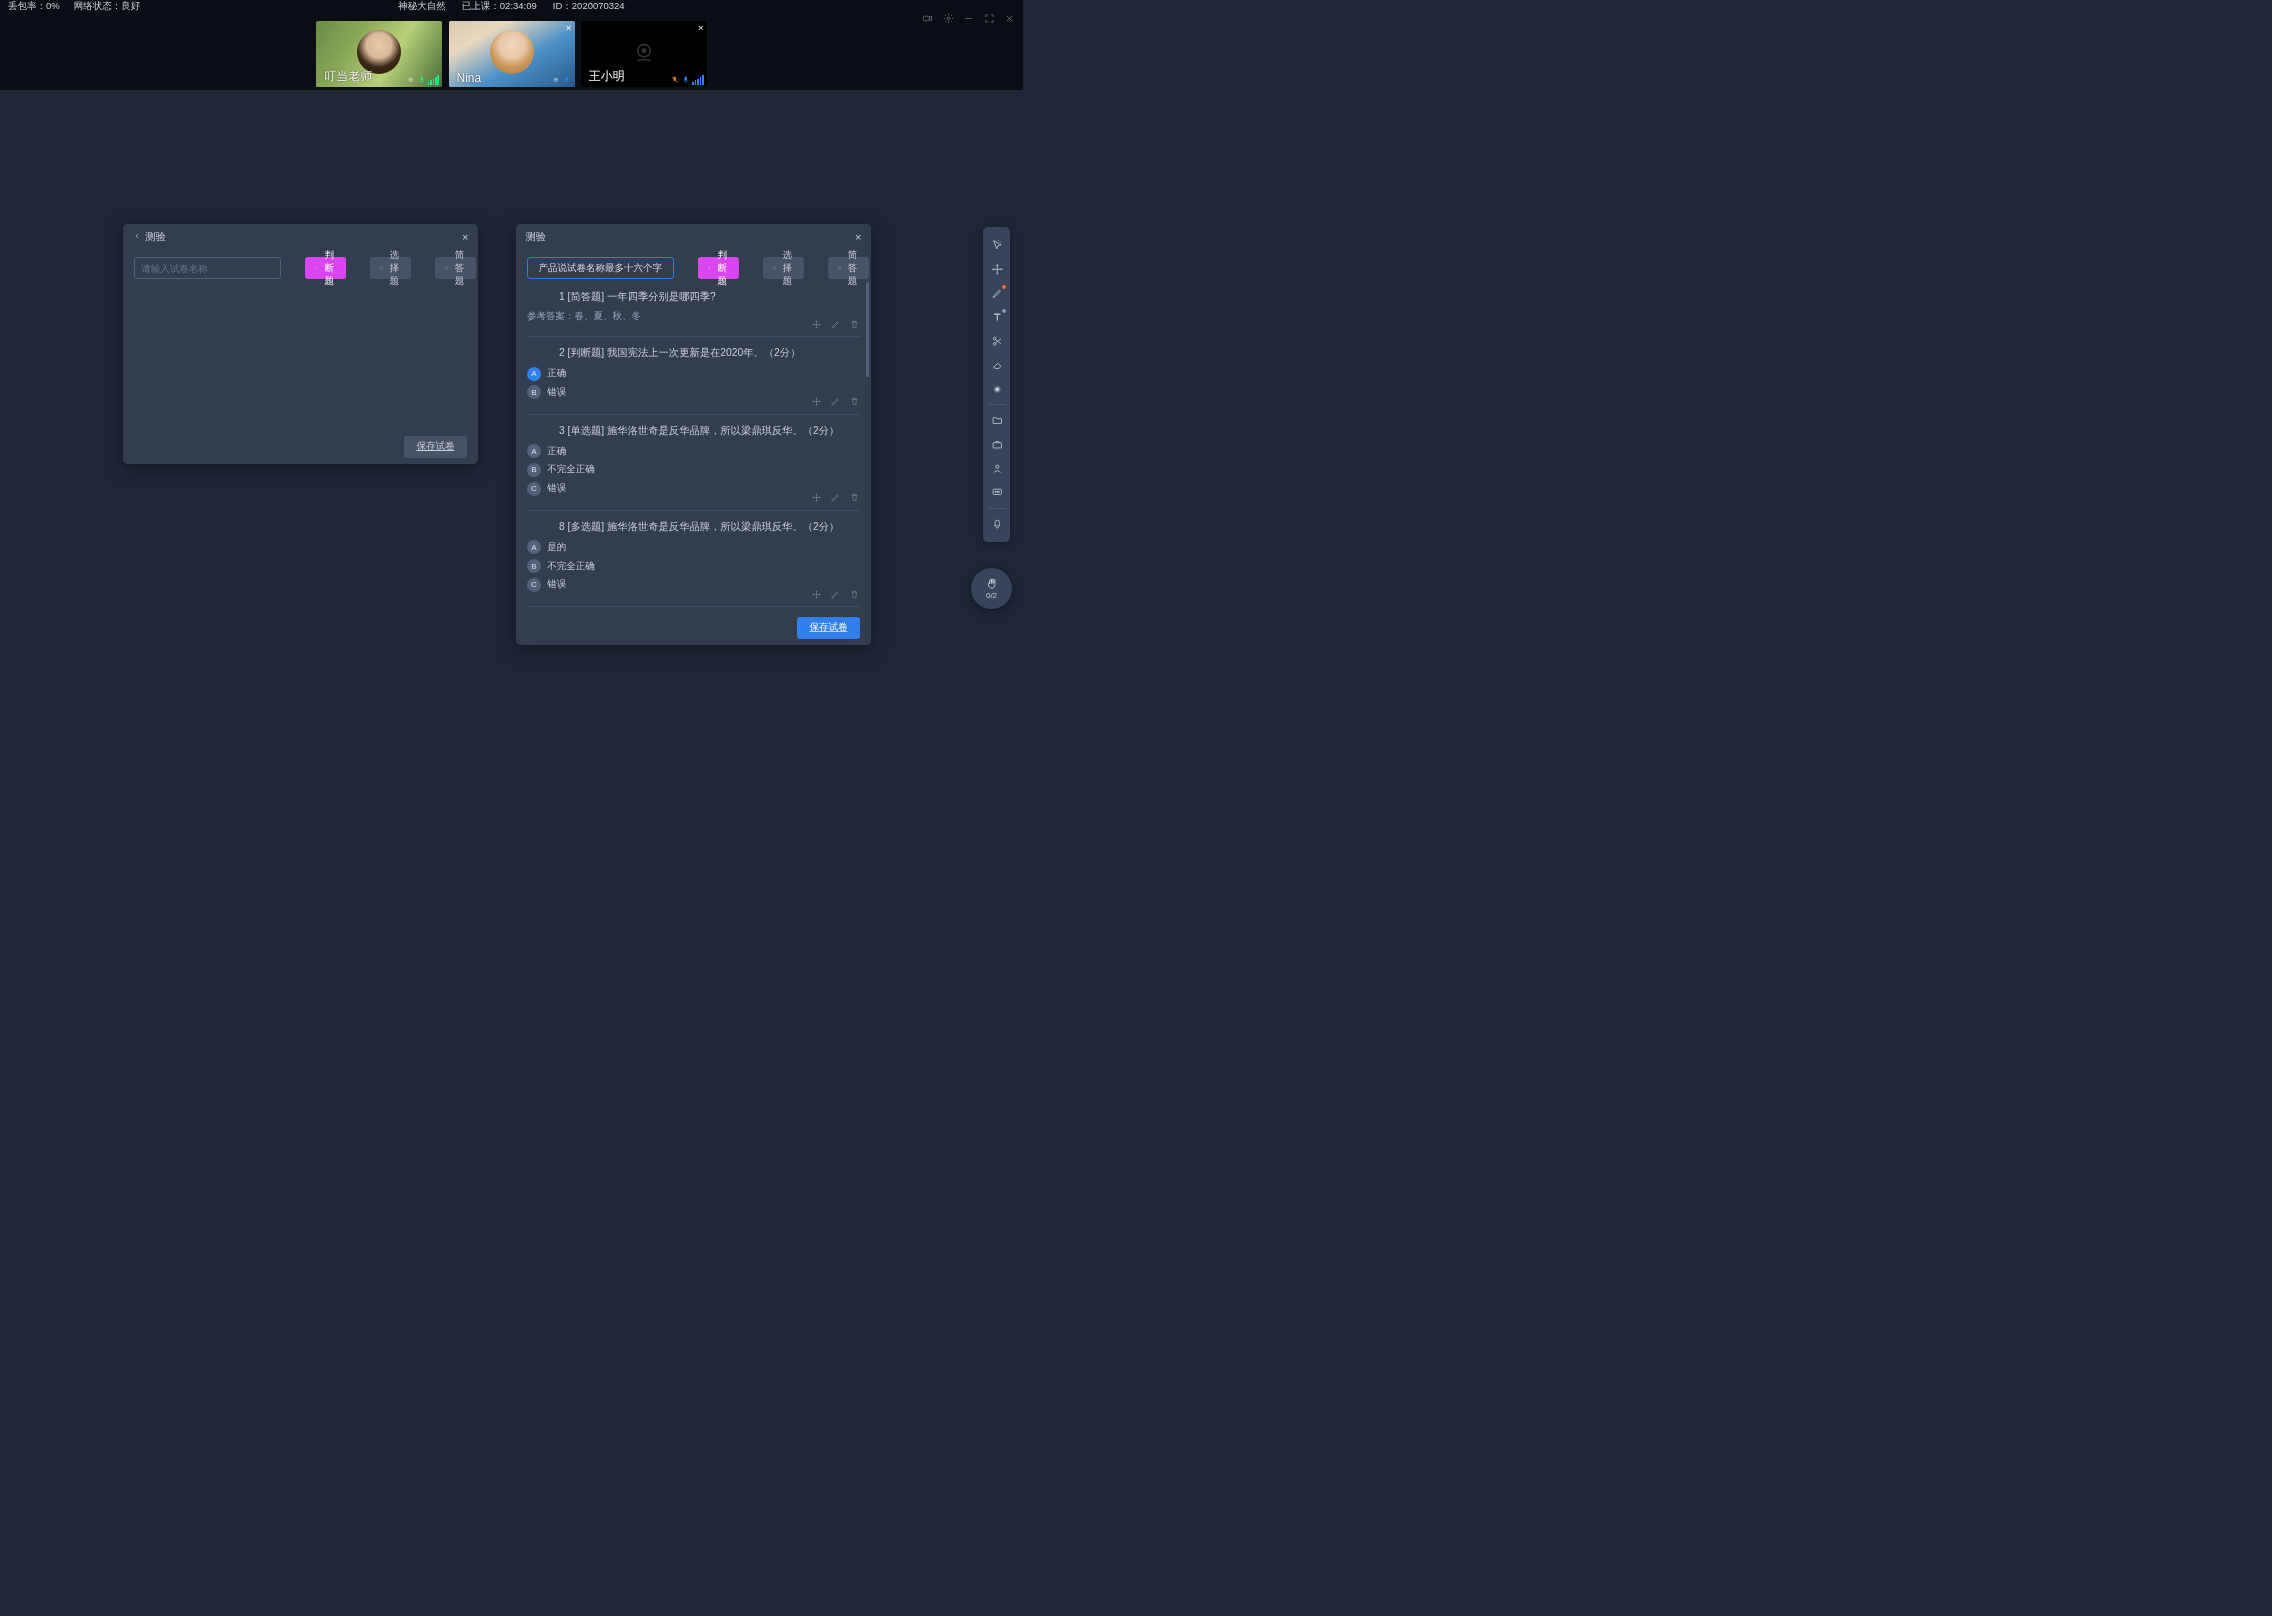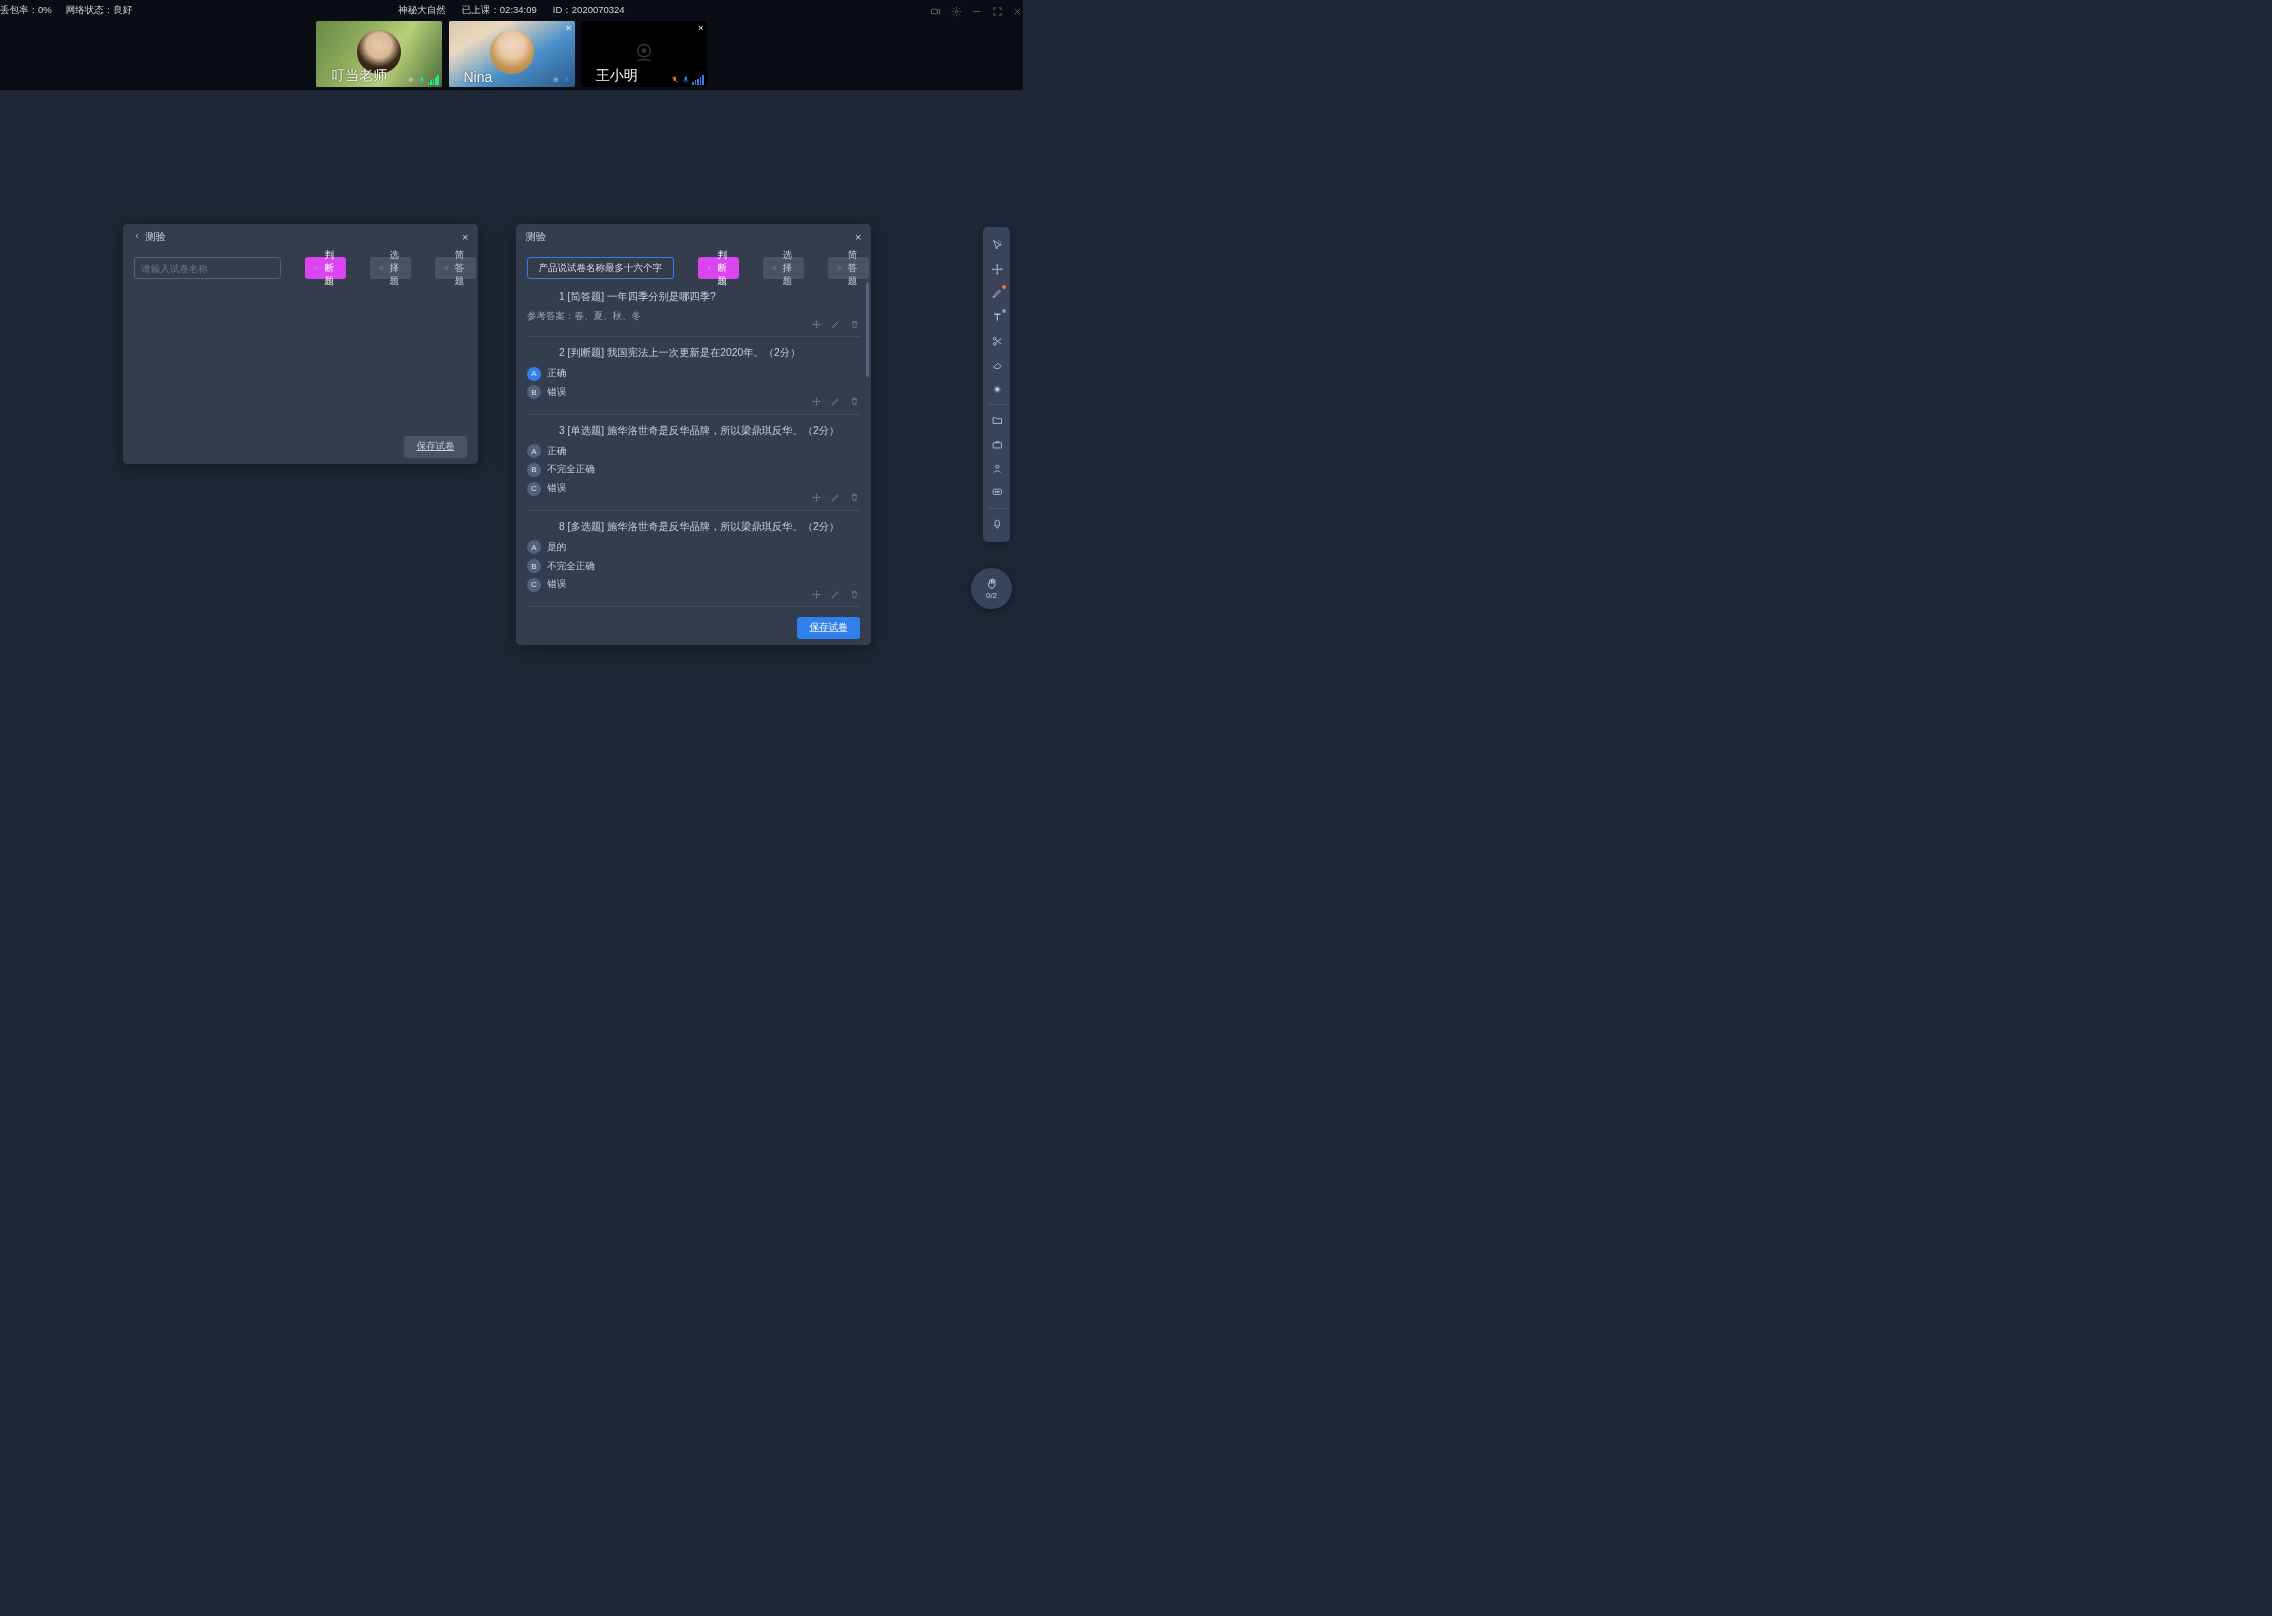--- a/index.html
+++ b/index.html
@@ -9,25 +9,26 @@
   background: #1f2736;
   font-family: -apple-system, "PingFang SC", "Microsoft YaHei", sans-serif;
   color: #c8ced9;
   overflow: hidden;
   position: relative;
 }
 .top-bar {
   height: 17.4px;
   background: #0a0d14;
   display: flex;
-  align-items: flex-end;
-  padding: 0 0;
+  align-items: flex-start;
+  padding: 0 8px;
   font-size: 9.5px;
   color: #d0d5de;
   position: relative;
+  flex-direction: column;
 }
 .top-left { display: flex; gap: 14px; }
 .top-center { position: absolute; left: 50%; transform: translateX(-50%); display: flex; gap: 16px; }
 .top-right { margin-left: auto; display: flex; gap: 9.5px; align-items: center; }
 .top-right .ico { width: 11px; height: 11px; cursor: pointer; display: inline-flex; align-items: center; justify-content: center; }
 .top-right svg { width: 11px; height: 11px; stroke: #b8bfcc; fill: none; }
 
 .video-strip {
   height: 73px;
   background: #0a0d14;
@@ -41,21 +42,21 @@
   width: 126px;
   height: 66px;
   position: relative;
   border-radius: 1.6px;
   overflow: hidden;
 }
 .video-tile.t1 { background: linear-gradient(120deg,#6a8a4a 0%, #8aa858 30%, #b8d078 60%, #4a6a3a 100%); }
 .video-tile.t2 { background: linear-gradient(150deg,#d8c9b0 0%, #e8d8c0 25%, #4a90c8 60%, #2a5a8a 100%); }
 .video-tile.t3 { background: #000; }
 .video-tile .name {
-  position: absolute; left: 15px; bottom: 1.6px; color: #fff; font-size: 14px;
+  position: absolute; left: 8px; bottom: 1.6px; color: #fff; font-size: 12px;
   text-shadow: 0 0 1.6px rgba(0,0,0,0.8);
 }
 .video-tile .close-x {
   position: absolute; right: 3.2px; top: 1.6px; color: #fff; font-size: 9.5px; cursor: pointer;
 }
 .video-tile .indicators {
   position: absolute; right: 3.2px; bottom: 1.6px; display: flex; gap: 1.6px; align-items: flex-end;
 }
 .bars { display: flex; gap: 0.8px; align-items: flex-end; }
 .bars span { width: 1.6px; background: #2ae08a; }

